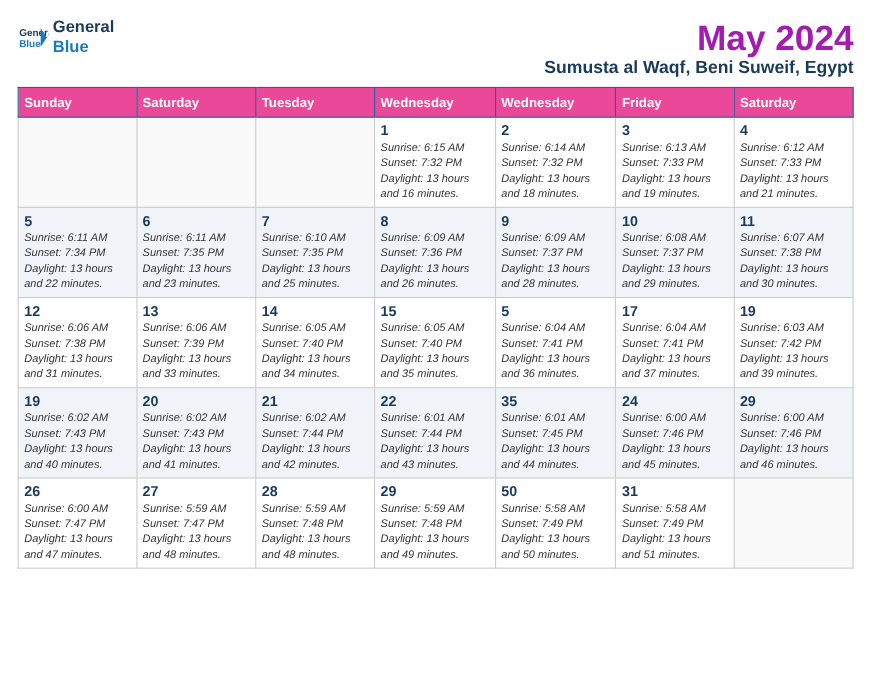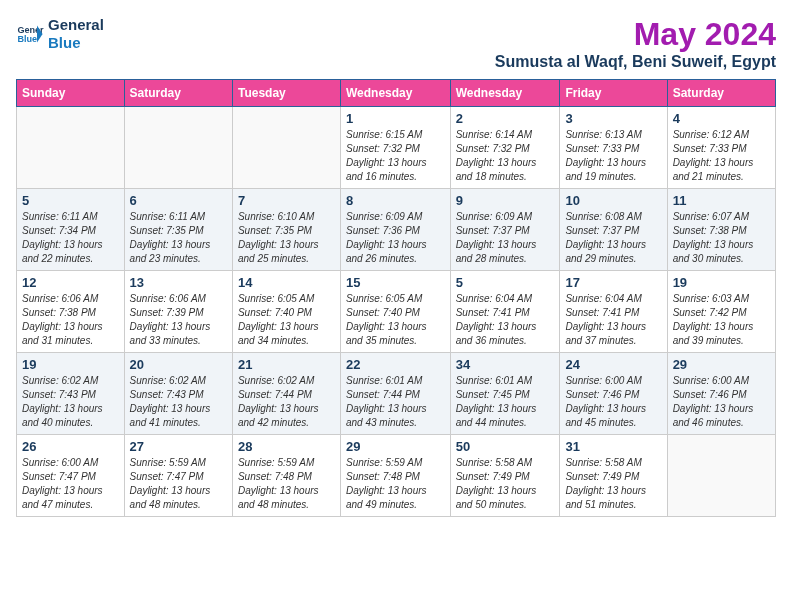--- a/index.html
+++ b/index.html
@@ -251,21 +251,21 @@
 Sunset: 7:44 PM
 Daylight: 13 hours and 42 minutes.</div>
         </td>
         <td>
           <span class="day-num">22</span>
           <div class="day-info" style="white-space: pre-line;">Sunrise: 6:01 AM
 Sunset: 7:44 PM
 Daylight: 13 hours and 43 minutes.</div>
         </td>
         <td>
-          <span class="day-num">34</span>
+          <span class="day-num">35</span>
           <div class="day-info" style="white-space: pre-line;">Sunrise: 6:01 AM
 Sunset: 7:45 PM
 Daylight: 13 hours and 44 minutes.</div>
         </td>
         <td>
           <span class="day-num">24</span>
           <div class="day-info" style="white-space: pre-line;">Sunrise: 6:00 AM
 Sunset: 7:46 PM
 Daylight: 13 hours and 45 minutes.</div>
         </td>

